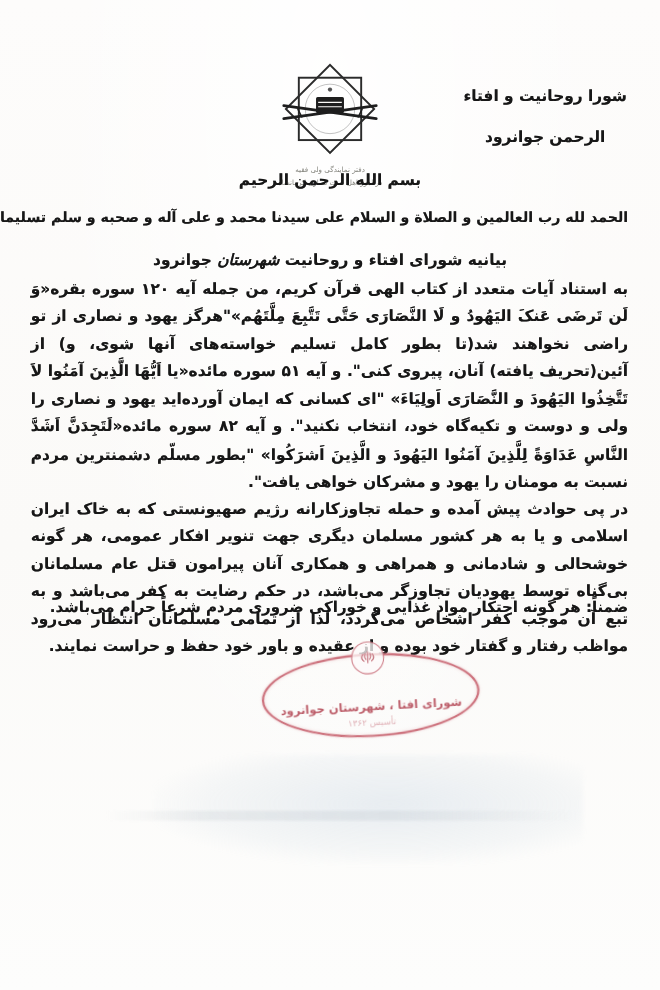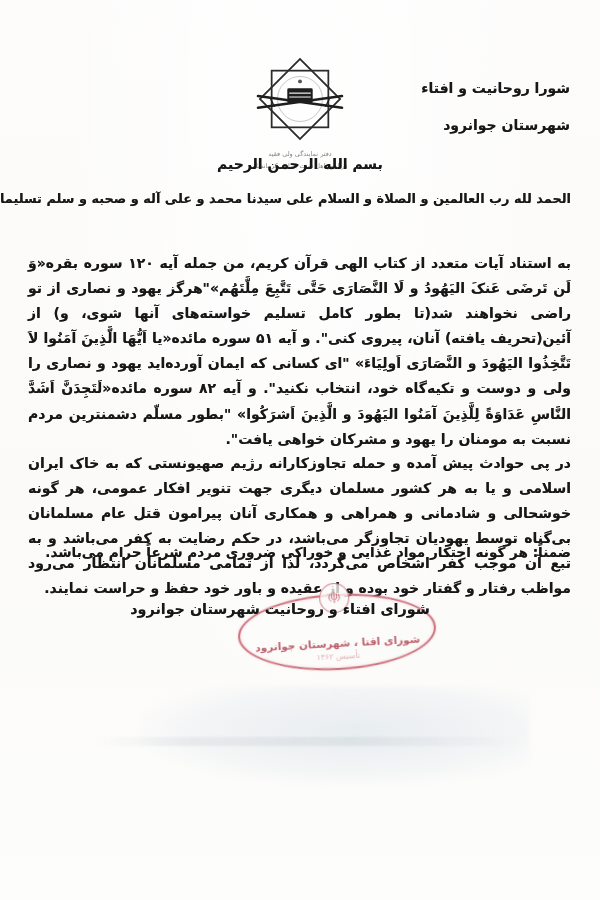--- a/index.html
+++ b/index.html
@@ -12,21 +12,21 @@
       linear-gradient(180deg,#fdfcfb 0%,#fbfaf8 55%,#fdfdfc 100%);
     overflow:hidden;
     font-family:"DejaVu Sans",sans-serif;
     color:#171717;
   }
   .rtl{direction:rtl;unicode-bidi:embed;}
   .b{font-weight:700;}
   .inky{text-shadow:0 0 .6px rgba(20,20,20,.55);}
 
   
-  .hdr-right{position:absolute;top:78px;right:30px;font-size:14px;line-height:20px;}
+  .hdr-right{position:absolute;top:78px;right:30px;text-align:center;font-size:14px;line-height:20px;}
   .hdr-right .l2{margin-top:17px;letter-spacing:0;}
   .hdr-left{position:absolute;top:78px;left:33px;font-size:13.5px;line-height:20px;text-align:right;width:150px;}
   .hdr-left .l2{margin-top:22px;padding-left:0;padding-right:0;margin-right:0;margin-left:18px;}
 
   
   .emblem{position:absolute;top:56px;left:50%;transform:translateX(-50%);width:120px;text-align:center;}
   .emblem-cap{font-size:6.5px;line-height:8px;color:#86867f;filter:blur(.45px);direction:rtl;margin-top:4px;}
 
   
   .bismillah{position:absolute;top:156px;left:0;width:100%;text-align:center;font-size:14px;}
@@ -68,21 +68,21 @@
     background:linear-gradient(90deg, transparent, rgba(168,178,188,.16) 20%, rgba(168,178,188,.2) 60%, transparent);
     filter:blur(1px);}
 </style>
 </head>
 <body>
 
 <div class="page">
 
   <div class="hdr-right rtl b inky">
     <div>شورا روحانیت و افتاء</div>
-    <div class="l2">شهرستان جوانرود</div>
+    <div class="l2">الرحمن جوانرود</div>
   </div>
 
   <div class="hdr-left rtl b inky">
   </div>
 
   <div class="emblem">
     <svg width="98" height="86" viewBox="0 0 100 88">
       <g fill="none" stroke="#2b2b2b" stroke-width="1.8">
         <rect x="21" y="15" width="58" height="58"></rect>
         <rect x="21" y="15" width="58" height="58" transform="rotate(45 50 44)"></rect>
@@ -102,27 +102,31 @@
       </g>
     </svg>
     <div class="emblem-cap">دفتر نمایندگی ولی فقیه</div>
     <div class="emblem-cap">در امور اهل سنت نصاری کرمانشاه</div>
   </div>
 
   <div class="bismillah rtl b inky">بسم الله الرحمن الرحیم</div>
 
   <div class="praise rtl b inky">الحمد لله رب العالمین و الصلاة و السلام علی سیدنا محمد و علی آله و صحبه و سلم تسلیما کثیرا</div>
 
+  <div class="doc-title rtl b inky">
+    <span>بیانیه شورای افتاء و روحانیت</span>
+    <span class="it">شهرستان</span>
+    <span>جوانرود</span>
+  </div>
 
   <div class="para p1 rtl b inky">به استناد آیات متعدد از کتاب الهی قرآن کریم، من جمله آیه ۱۲۰ سوره بقره«وَ لَن تَرضَی عَنکَ الیَهُودُ و لَا النَّصَارَی حَتَّی تَتَّبِعَ مِلَّتَهُم»"هرگز یهود و نصاری از تو راضی نخواهند شد(تا بطور کامل تسلیم خواسته‌های آنها شوی، و) از آئین(تحریف یافته) آنان، پیروی کنی". و آیه ۵۱ سوره مائده«یا اَیُّهَا الَّذِینَ آمَنُوا لاَ تَتَّخِذُوا الیَهُودَ و النَّصَارَی اَولِیَاءَ» "ای کسانی که ایمان آورده‌اید یهود و نصاری را ولی و دوست و تکیه‌گاه خود، انتخاب نکنید". و آیه ۸۲ سوره مائده«لَتَجِدَنَّ اَشَدَّ النَّاسِ عَدَاوَةً لِلَّذِینَ آمَنُوا الیَهُودَ و الَّذِینَ اَشرَکُوا» "بطور مسلّم دشمنترین مردم نسبت به مومنان را یهود و مشرکان خواهی یافت".</div>
   <div class="para p2 rtl b inky">در پی حوادث پیش آمده و حمله تجاوزکارانه رژیم صهیونستی که به خاک ایران اسلامی و یا به هر کشور مسلمان دیگری جهت تنویر افکار عمومی، هر گونه خوشحالی و شادمانی و همراهی و همکاری آنان پیرامون قتل عام مسلمانان بی‌گناه توسط یهودیان تجاوزگر می‌باشد، در حکم رضایت به کفر می‌باشد و به تبع آن موجب کفر اشخاص می‌گردد، لذا از تمامی مسلمانان انتظار می‌رود مواظب رفتار و گفتار خود بوده و از عقیده و باور خود حفظ و حراست نمایند.</div>
 
   <div class="note rtl b inky">ضمناً: هر گونه احتکار مواد غذایی و خوراکی ضروری مردم شرعاً حرام می‌باشد.</div>
 
-  <div class="signature rtl b inky">شورای افتاء و روحانیت شهرستان جوانرود</div>
 
   <div class="stamp" style="border-color: rgb(205, 115, 126);">
     <div class="stamp-circle">
       <svg width="16" height="16" viewBox="0 0 18 18">
         <g fill="none" stroke="#c06a75" stroke-width="1.1" stroke-linecap="round">
           <line x1="9" y1="2.5" x2="9" y2="14"></line>
           <path d="M4.2,5 C2.5,7.5 2.7,10.5 5.2,12.3"></path>
           <path d="M13.8,5 C15.5,7.5 15.3,10.5 12.8,12.3"></path>
           <path d="M6.6,4.2 C5.6,6.5 5.8,9 7.2,10.6"></path>
           <path d="M11.4,4.2 C12.4,6.5 12.2,9 10.8,10.6"></path>

